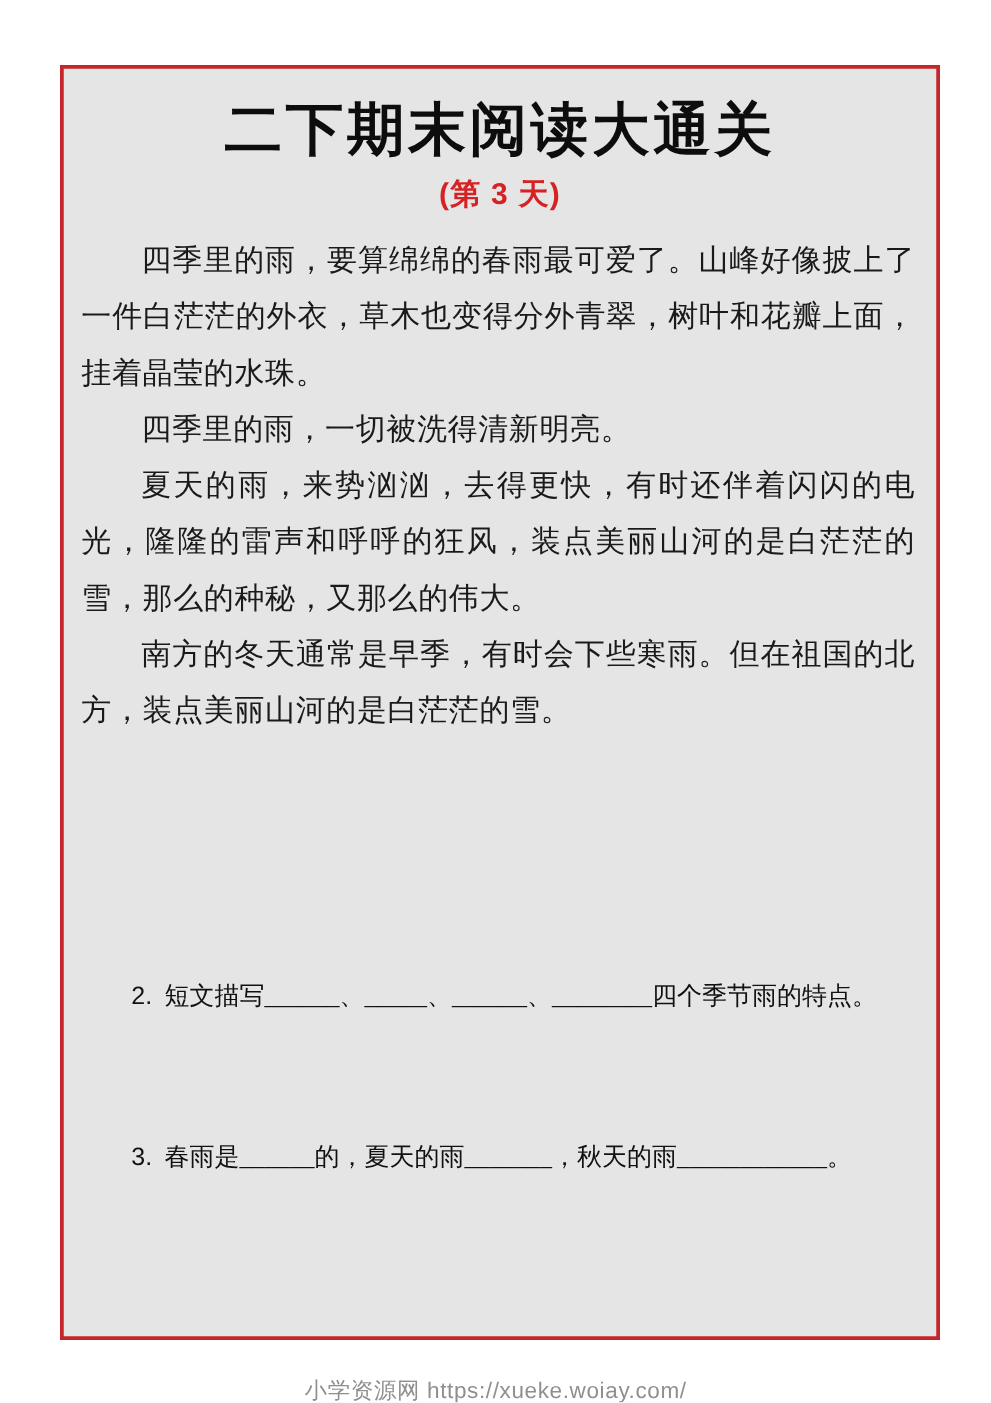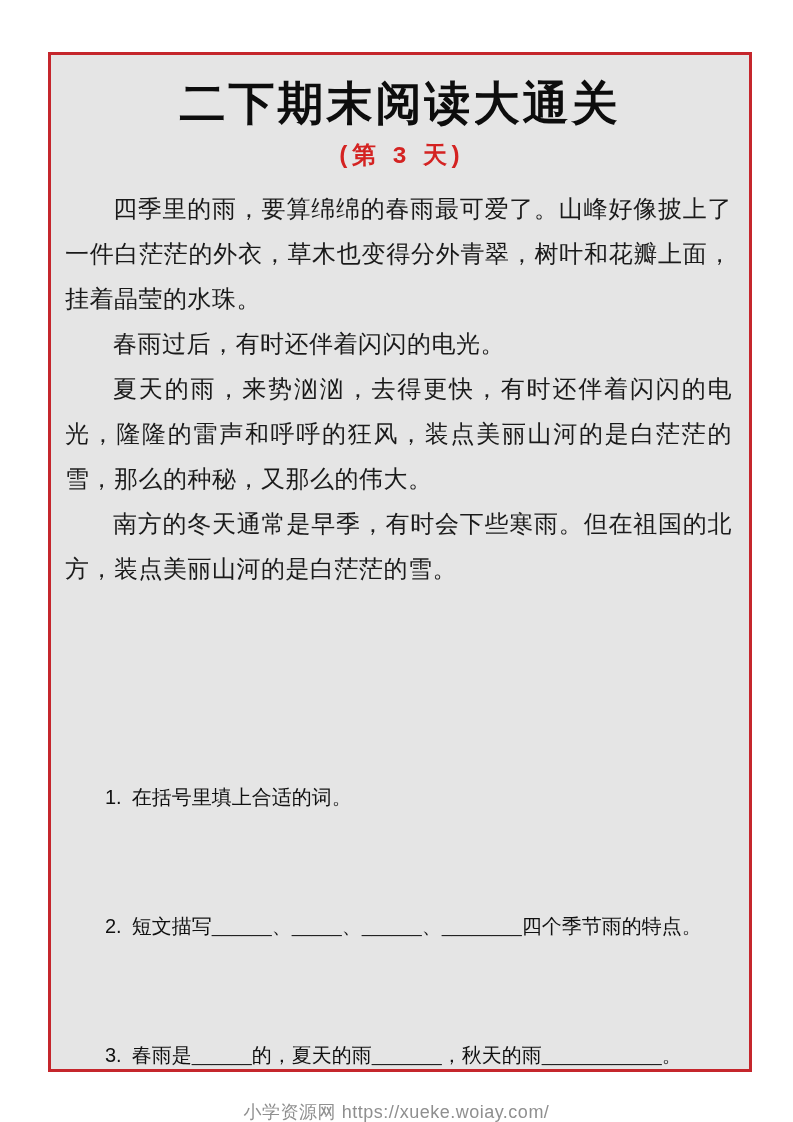--- a/index.html
+++ b/index.html
@@ -38,21 +38,21 @@
     font-weight: 900;
     letter-spacing: 3px;
     color: #0d0d0d;
   }
   .subtitle {
     position: absolute;
     top: 84px;
     left: 0;
     right: 0;
     text-align: center;
-    font-family: Liberation Mono, monospace;
+    font-family: Liberation Sans, sans-serif;
     font-size: 24px;
     font-weight: 800;
     color: #d42322;
     letter-spacing: 1px;
   }
   .passage {
     position: absolute;
     top: 132px;
     left: 14px;
     right: 17px;
@@ -103,30 +103,27 @@
 <div class="page">
 
   <div class="frame">
 
     <h1 class="title">二下期末阅读大通关</h1>
 
     <div class="subtitle">(第 3 天)</div>
 
     <div class="passage">
       <p>四季里的雨，要算绵绵的春雨最可爱了。山峰好像披上了一件白茫茫的外衣，草木也变得分外青翠，树叶和花瓣上面，挂着晶莹的水珠。</p>
-      <p>春雨过后，有时还伴着闪闪的电光。</p>
+      <p>四季里的雨，一切被洗得清新明亮。</p>
       <p>夏天的雨，来势汹汹，去得更快，有时还伴着闪闪的电光，隆隆的雷声和呼呼的狂风，装点美丽山河的是白茫茫的雪，那么的种秘，又那么的伟大。</p>
       <p>南方的冬天通常是早季，有时会下些寒雨。但在祖国的北方，装点美丽山河的是白茫茫的雪。</p>
     </div>
 
     <div class="questions">
 
-      <div class="q-line">
-        <span class="q-num">1.</span><span>在括号里填上合适的词。</span>
-      </div>
 
 
       <div class="q-line">
         <span class="q-num">2.</span><span>短文描写______、_____、______、________四个季节雨的特点。</span>
       </div>
 
       <div class="q-line">
         <span class="q-num">3.</span><span>春雨是______的，夏天的雨_______，秋天的雨____________。</span>
       </div>
 

